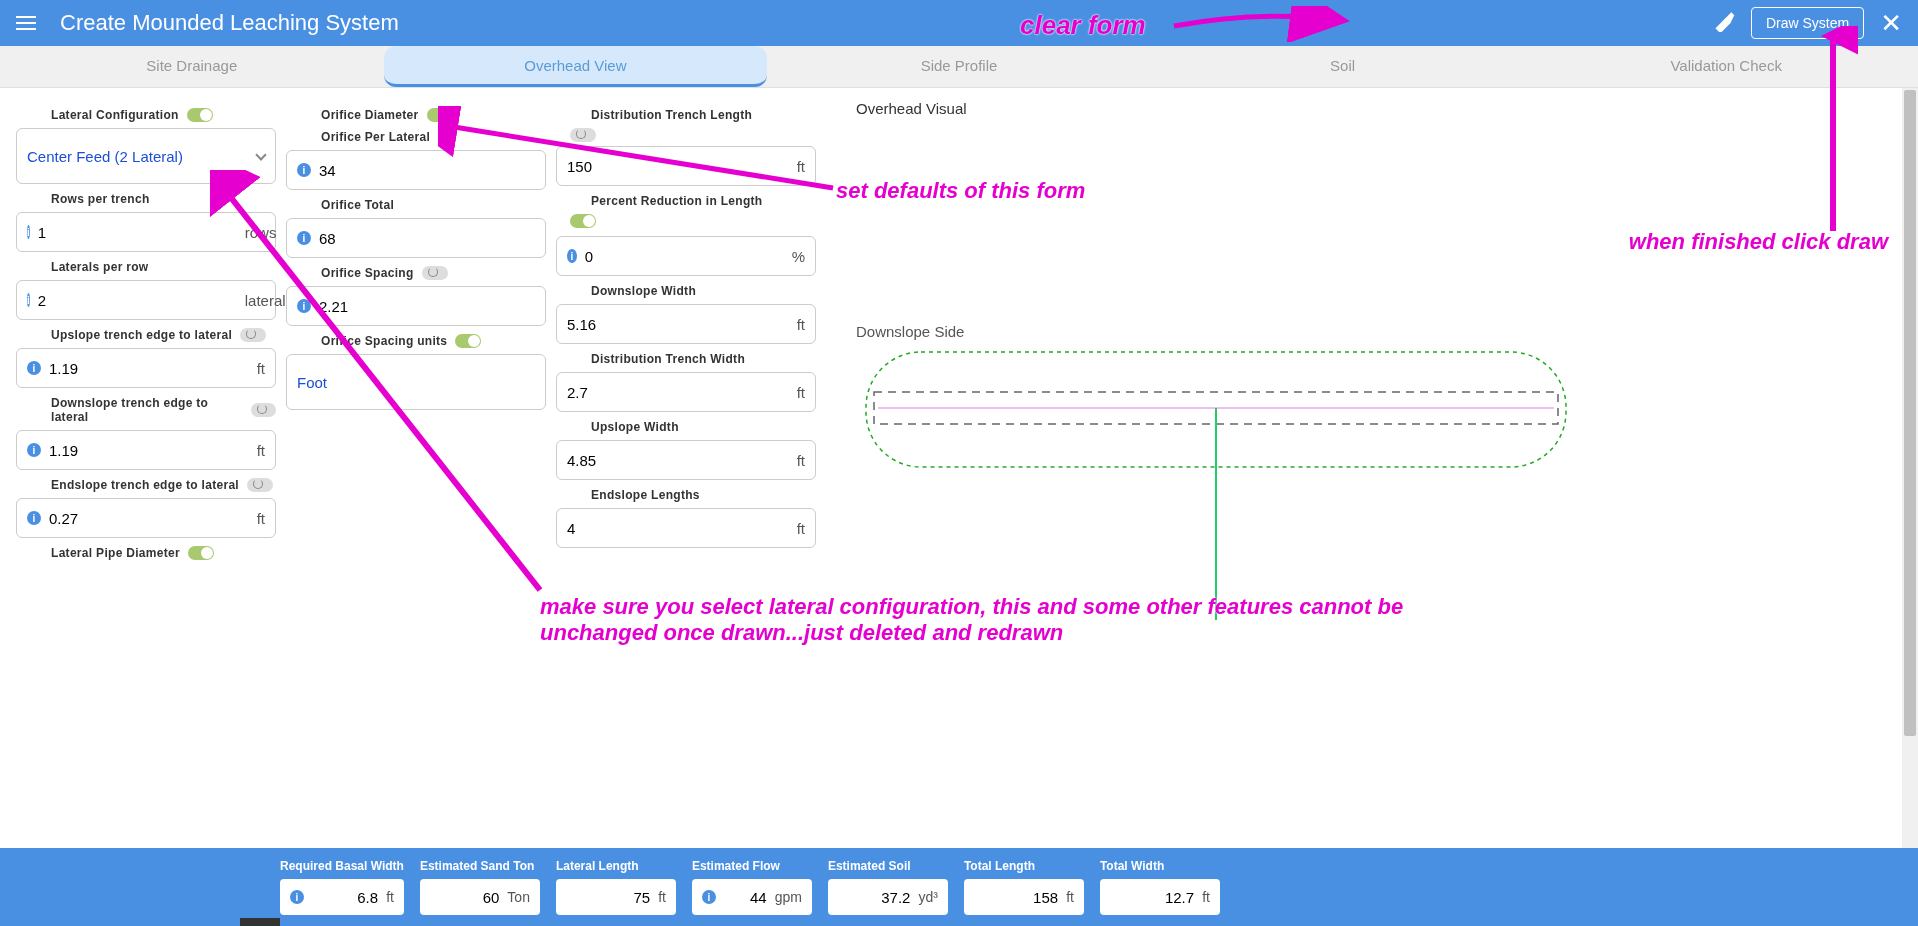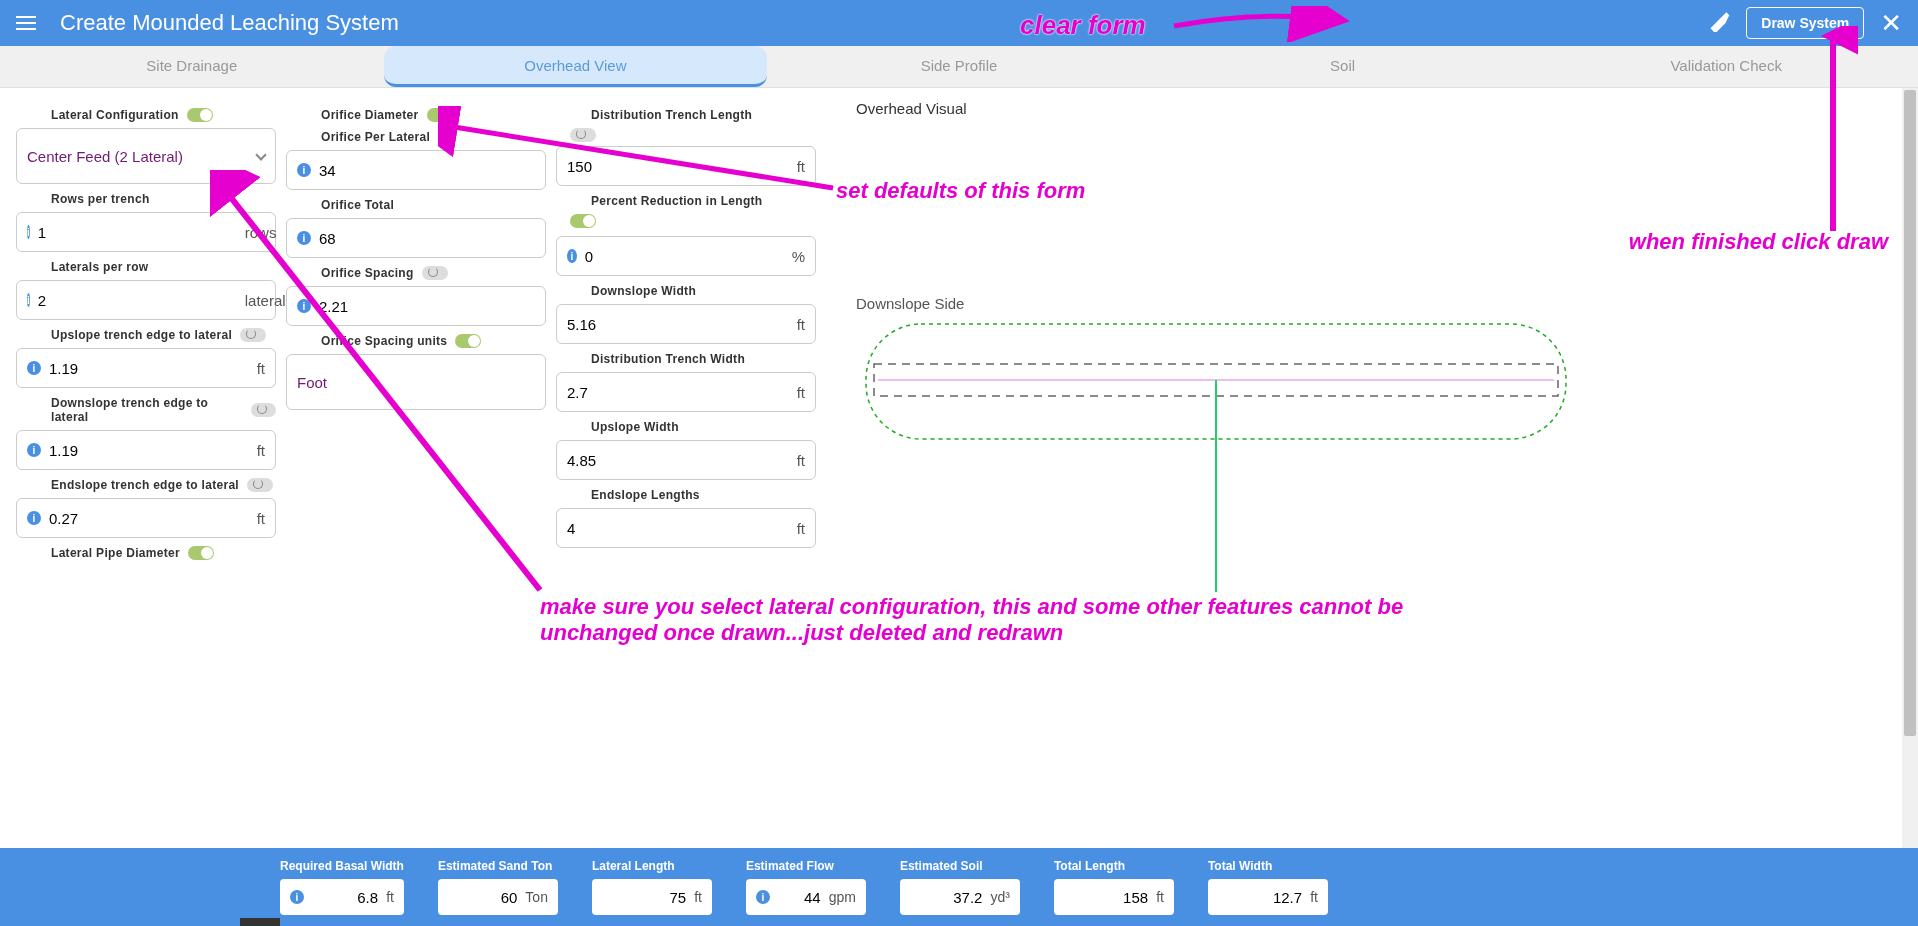--- a/index.html
+++ b/index.html
@@ -3,21 +3,21 @@
 <meta charset="utf-8">
 <style>
   * { box-sizing: border-box; margin: 0; padding: 0; font-family: -apple-system, Helvetica, Arial, sans-serif; }
   body { background: #fff; overflow: hidden; width: 1918px; height: 926px; position: relative; }
   
   .topbar { background: #4a90e2; height: 46px; display: flex; align-items: center; padding: 0 16px; color: #fff; }
   .hamburger { width: 24px; height: 24px; margin-right: 20px; cursor: pointer; display: flex; flex-direction: column; justify-content: center; gap: 4px; }
   .hamburger span { display: block; height: 2px; background: #fff; width: 20px; }
   .title { font-size: 22px; font-weight: 500; flex: 1; }
   .brush-icon { margin-right: 16px; cursor: pointer; }
-  .draw-btn { border: 1px solid #fff; background: #4a90e2; color: #fff; padding: 7px 14px; border-radius: 4px; font-size: 14px; font-weight: 700; cursor: pointer; margin-right: 16px; }
+  .draw-btn { border: 1px solid #fff; background: #4a90e2; color: #fff; padding: 7px 14px; border-radius: 4px; font-size: 14px; font-weight: 400; cursor: pointer; margin-right: 16px; }
   .close-x { font-size: 26px; font-weight: 300; cursor: pointer; color: #fff; }
   
   .tabs { background: #f0f0f0; height: 42px; display: flex; border-bottom: 1px solid #e0e0e0; }
   .tab { flex: 1; display: flex; align-items: center; justify-content: center; color: #999; font-size: 15px; cursor: pointer; border-bottom: 3px solid transparent; }
   .tab.active { background: #d6e9fc; color: #5b9bd5; border-bottom: 3px solid #4a90e2; border-radius: 12px; }
   
   .content { display: flex; padding: 12px 16px 0 16px; height: calc(100% - 46px - 42px - 74px); overflow: hidden; position: relative; }
   .col { width: 260px; margin-right: 10px; }
   .col.c3 { width: 260px; }
   .graphic-area { flex: 1; padding-left: 30px; position: relative; }
@@ -27,29 +27,29 @@
   .toggle.on { background: #a9c96e; }
   .toggle.loading { background: #ddd; }
   .toggle::after { content:''; position:absolute; width:12px; height:12px; background:#fff; border-radius:50%; top:1px; right:1px; }
   .toggle.loading::after { right: auto; left: 6px; background: transparent; border: 1.5px solid #888; border-top-color: transparent; width: 8px; height: 8px; top: 1px; }
   
   .field-box { border: 1px solid #ccc; border-radius: 6px; height: 40px; display:flex; align-items:center; padding: 0 10px; margin-bottom: 8px; background: #fff; }
   .field-box.tall { height: 56px; }
   .field-box .info { width:14px; height:14px; background:#4a90e2; border-radius:50%; color:#fff; font-size:10px; font-weight:bold; display:flex; align-items:center; justify-content:center; margin-right: 8px; }
   .field-box input { border:none; outline:none; flex:1; font-size:15px; background:transparent; }
   .field-box .unit { margin-left: 8px; font-size: 15px; color: #555; }
-  .field-box .dropdown-text { flex:1; font-size:15px; color:#701a75; }
+  .field-box .dropdown-text { flex:1; font-size:15px; color:#1d4ed8; }
   .chevron { border: solid #888; border-width: 0 2px 2px 0; padding: 3px; transform: rotate(45deg); margin-bottom: 3px; }
   
-  .overhead-title { font-size: 15px; color: #333; margin-bottom: 8px; }
+  .overhead-title { font-size: 15px; color: #333; margin-bottom: 36px; }
   
   .diagram { position: relative; height: 500px; margin-top: 10px; }
   .downslope-label { font-size: 15px; color: #555; margin-bottom: 8px; }
   
-  .bottom-bar { position: absolute; bottom: 0; left:0; right:0; height: 78px; background:#4a90e2; display:flex; align-items:center; padding: 0 20px 0 280px; gap: 34px; }
+  .bottom-bar { position: absolute; bottom: 0; left:0; right:0; height: 78px; background:#4a90e2; display:flex; align-items:center; padding: 0 20px 0 280px; gap: 16px; }
   .metric { display:flex; flex-direction:column; }
   .metric-label { color:#fff; font-size:12px; font-weight:600; margin-bottom:6px; white-space: nowrap; }
   .metric-box { background:#fff; border-radius:4px; height:36px; display:flex; align-items:center; padding:0 10px; min-width: 120px; }
   .metric-box .info { width:14px; height:14px; background:#4a90e2; border-radius:50%; color:#fff; font-size:10px; font-weight:bold; display:flex; align-items:center; justify-content:center; margin-right: 6px; }
   .metric-box .val { flex:1; text-align:right; font-size:15px; }
   .metric-box .unit { margin-left: 8px; font-size:14px; color:#555; }
   .handle { position:absolute; bottom:0; left: 240px; width: 40px; height: 8px; background:#333; }
   
   .anno { position:absolute; color:#e600d0; font-weight:800; font-style:italic; font-size:22px; text-shadow: 0 0 2px #fff, 0 0 2px #fff;}
   

